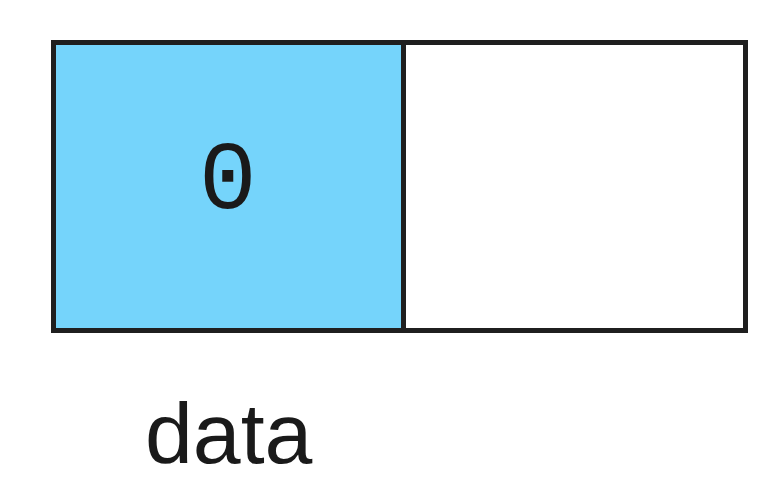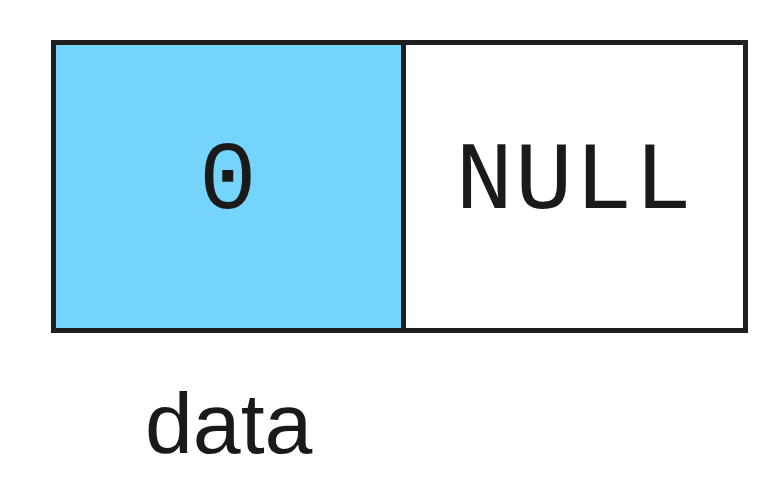--- a/index.html
+++ b/index.html
@@ -50,40 +50,38 @@
   .labels-row {
     position: absolute;
     left: 51px;
     top: 380px;
     width: 697px;
     height: 105px;
     display: flex;
   }
   .label-cell {
     display: flex;
+    align-items: center;
     justify-content: center;
   }
   .label-cell-data { width: 51%; }
   .label-cell-next { flex: 1; }
   .field-label {
     font-family: "Liberation Sans", sans-serif;
     font-size: 86px;
     line-height: 1;
     color: var(--text, #1a1a1a);
   }
 </style>
 </head>
 <body style="--data-fill: #75d4fb; --next-fill: #ffffff; --border: #1f1f1f; --text: #1a1a1a; --bg: #ffffff;">
 
 <div class="node-box">
   <div class="cell cell-data">
     <span class="cell-value">0</span>
   </div>
-  <div class="cell cell-next">
-    <span class="cell-value">NULL</span>
-  </div>
 </div>
 
 <div class="labels-row">
   <div class="label-cell label-cell-data">
     <span class="field-label">data</span>
   </div>
 </div>
 
 </body></html>

